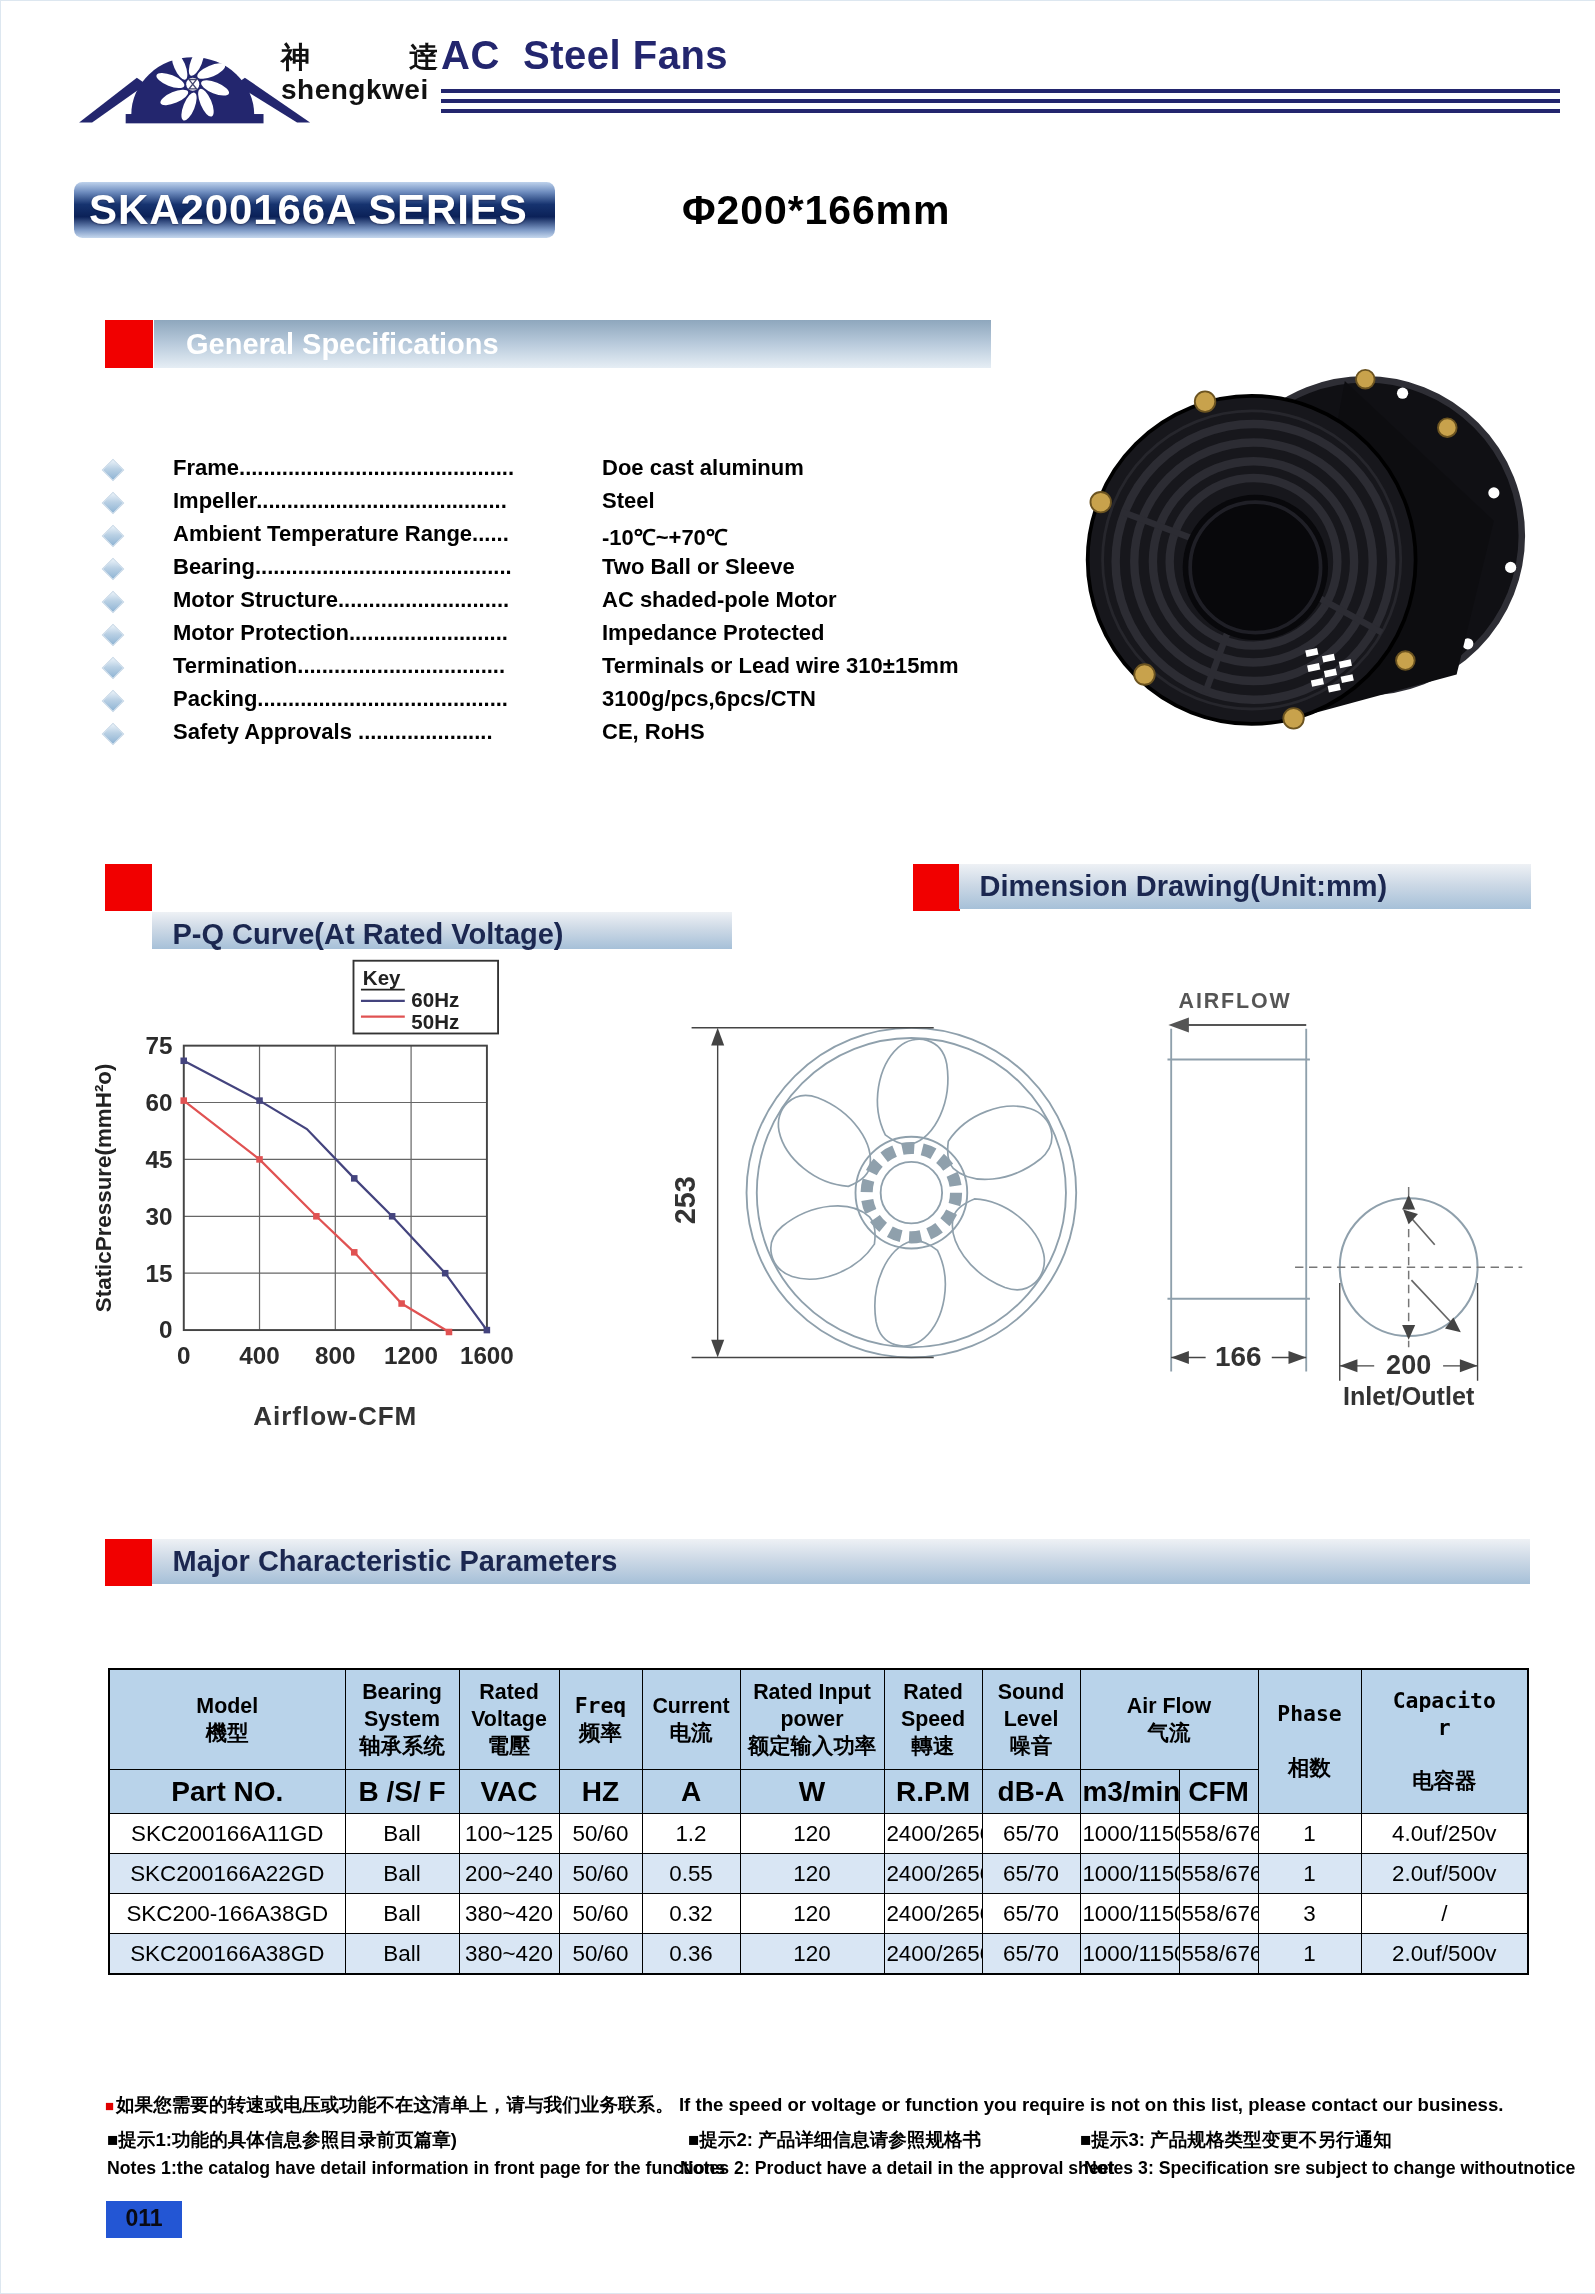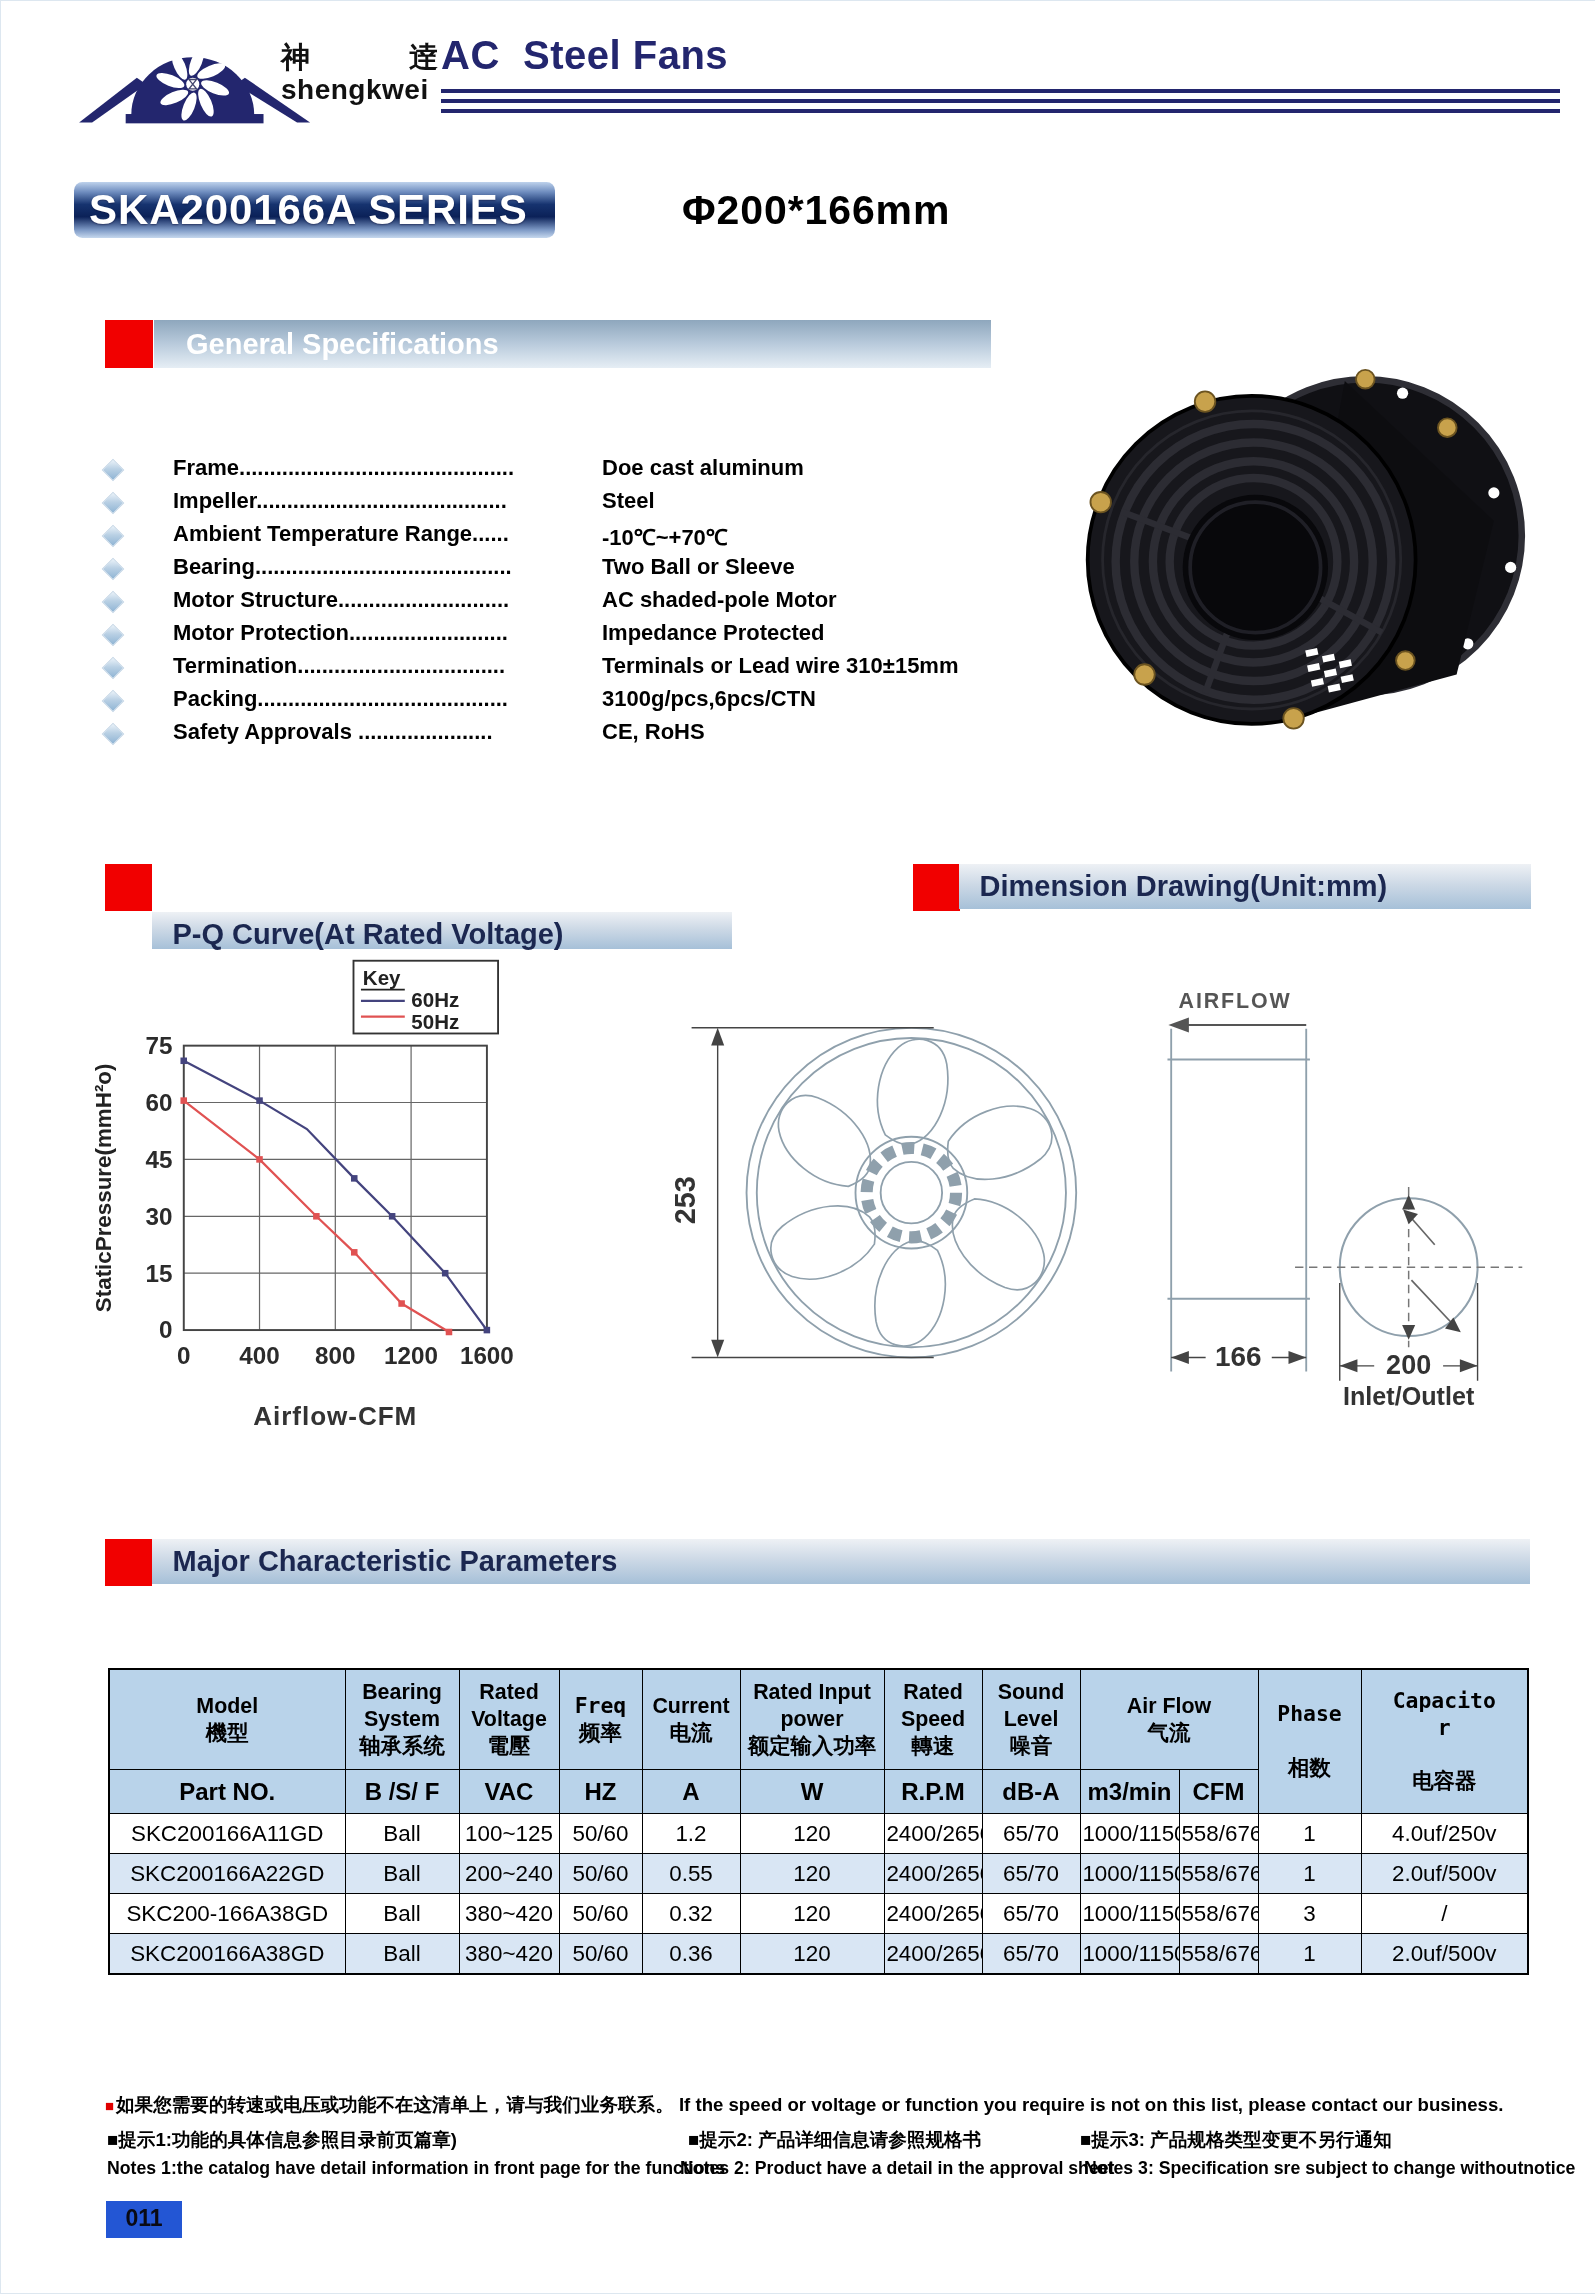--- a/index.html
+++ b/index.html
@@ -37,21 +37,21 @@
   .diamond{width:14px;height:14px;margin:6.5px 24px 0 0;flex:none;
     background:linear-gradient(135deg,#eaf2f9 0%,#b9d0e4 45%,#8fb4d4 100%);
     transform:rotate(45deg);border:0.9px solid #c3d5e5;}
   .spec-label{width:401px;flex:none;font-size:22px;font-weight:bold;white-space:nowrap;overflow:hidden;}
   .spec-value{font-size:22px;font-weight:bold;white-space:nowrap;}
   
   table.params{border-collapse:collapse;table-layout:fixed;width:1418px;border:2.8px solid #000;}
   table.params th,table.params td{border:1.9px solid #000;text-align:center;vertical-align:middle;padding:0 1.9px;overflow:hidden;}
   table.params th{background:#b9d3ea;font-weight:bold;font-size:21.4px;white-space:pre-line;line-height:1.25;}
   table.params tr.h1 th{height:99px;}
-  table.params tr.h2 th{height:43px;font-size:24px;}
+  table.params tr.h2 th{height:43px;font-size:28px;}
   table.params td{height:39px;font-size:22.4px;font-weight:normal;background:#fff;white-space:nowrap;}
   table.params tr.alt td{background:#d9e6f4;}
   th.mono{font-family:"DejaVu Sans Mono",monospace;font-weight:normal;}
   
   .foot-line{font-size:18.6px;font-weight:bold;white-space:nowrap;}
   .foot-red{color:#e00000;font-size:15px;margin-right:1.9px;}
   .tip{font-size:18.6px;font-weight:bold;white-space:nowrap;}
   .note{font-size:17.7px;font-weight:bold;white-space:nowrap;}
   .page-badge{width:76px;height:37px;background:#2356d4;color:#0a0a14;font-size:23px;font-weight:bold;
     text-align:center;line-height:35px;}

